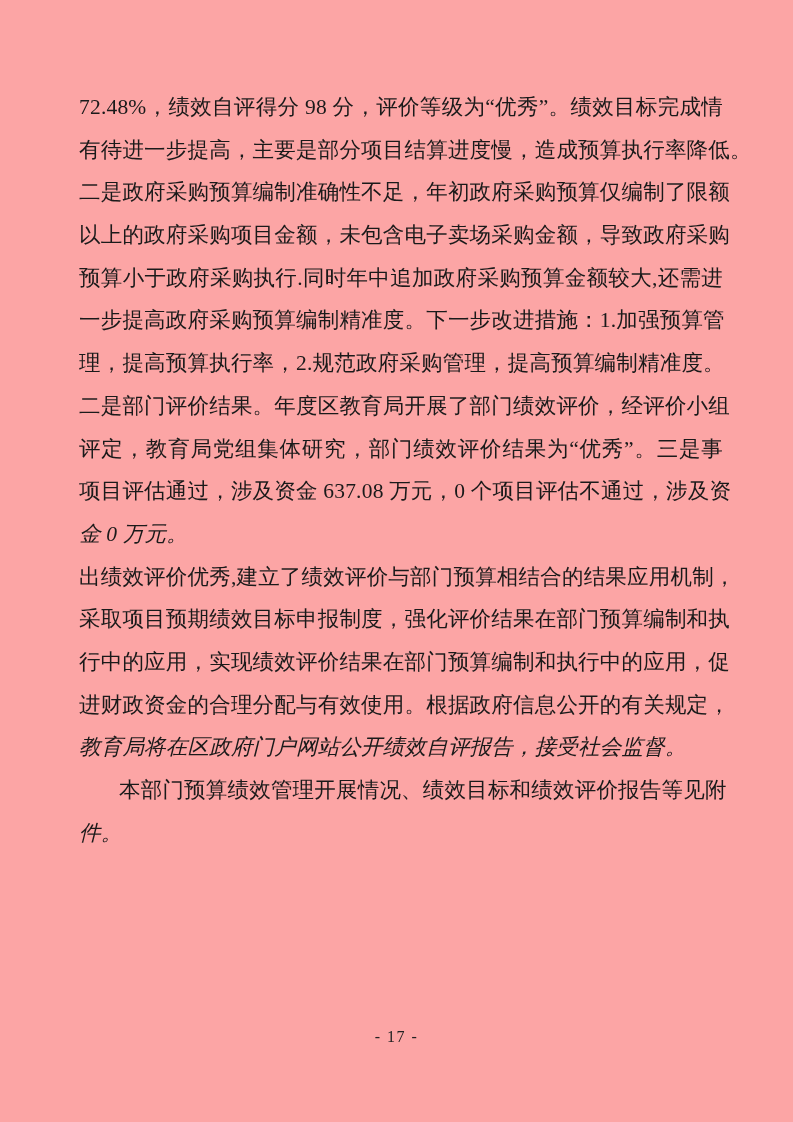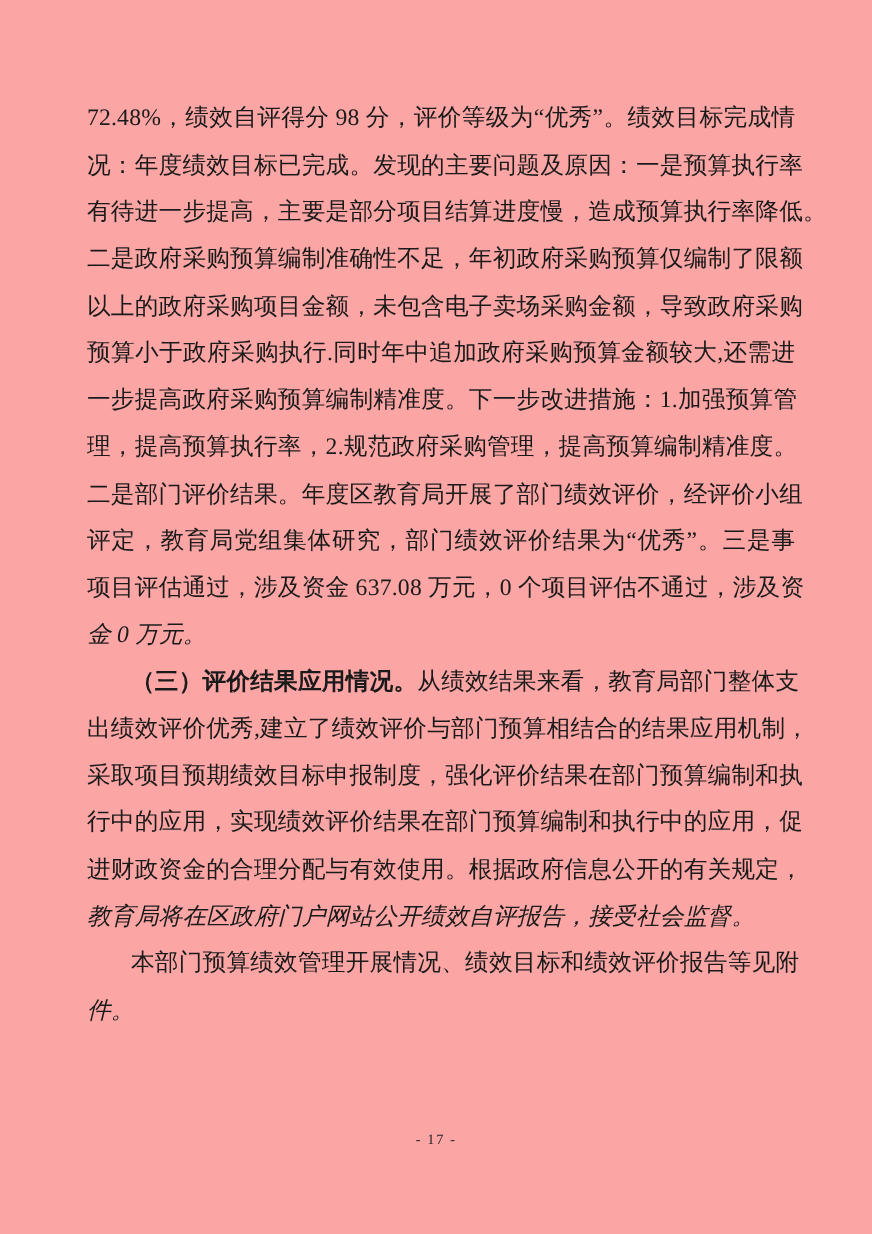--- a/index.html
+++ b/index.html
@@ -41,43 +41,41 @@
   }
   .line b {
     font-weight: 700;
   }
   .footer {
     position: absolute;
     left: 0;
     right: 0;
     top: 1028px;
     text-align: center;
-    font-size: 13px;
+    font-size: 16px;
     letter-spacing: 1.5px;
     color: #222222;
   }
 </style>
 </head>
 <body>
 
 <div class="page">
   <div class="content" id="doc-body">
       <div class="line">72.48%，绩效自评得分 98 分，评价等级为“优秀”。绩效目标完成情</div>
-      <div class="line">况：年度绩效目标已完成。发现的主要问题及原因：一是预算执行率</div>
       <div class="line">有待进一步提高，主要是部分项目结算进度慢，造成预算执行率降低。</div>
       <div class="line">二是政府采购预算编制准确性不足，年初政府采购预算仅编制了限额</div>
       <div class="line">以上的政府采购项目金额，未包含电子卖场采购金额，导致政府采购</div>
       <div class="line">预算小于政府采购执行.同时年中追加政府采购预算金额较大,还需进</div>
       <div class="line">一步提高政府采购预算编制精准度。下一步改进措施：1.加强预算管</div>
       <div class="line">理，提高预算执行率，2.规范政府采购管理，提高预算编制精准度。</div>
       <div class="line">二是部门评价结果。年度区教育局开展了部门绩效评价，经评价小组</div>
       <div class="line">评定，教育局党组集体研究，部门绩效评价结果为“优秀”。三是事</div>
       <div class="line">项目评估通过，涉及资金 637.08 万元，0 个项目评估不通过，涉及资</div>
       <div class="line para-end">金 0 万元。</div>
-      <div class="line indent"><b>（三）评价结果应用情况。</b>从绩效结果来看，教育局部门整体支</div>
       <div class="line">出绩效评价优秀,建立了绩效评价与部门预算相结合的结果应用机制，</div>
       <div class="line">采取项目预期绩效目标申报制度，强化评价结果在部门预算编制和执</div>
       <div class="line">行中的应用，实现绩效评价结果在部门预算编制和执行中的应用，促</div>
       <div class="line">进财政资金的合理分配与有效使用。根据政府信息公开的有关规定，</div>
       <div class="line para-end">教育局将在区政府门户网站公开绩效自评报告，接受社会监督。</div>
       <div class="line indent">本部门预算绩效管理开展情况、绩效目标和绩效评价报告等见附</div>
       <div class="line para-end">件。</div>
     </div>
   <div class="footer">
     <span>- 17 -</span>

